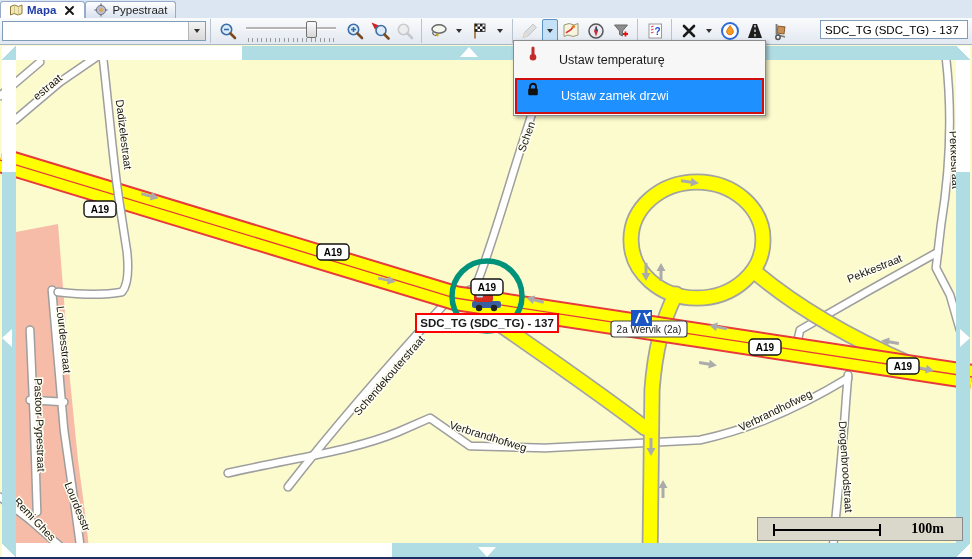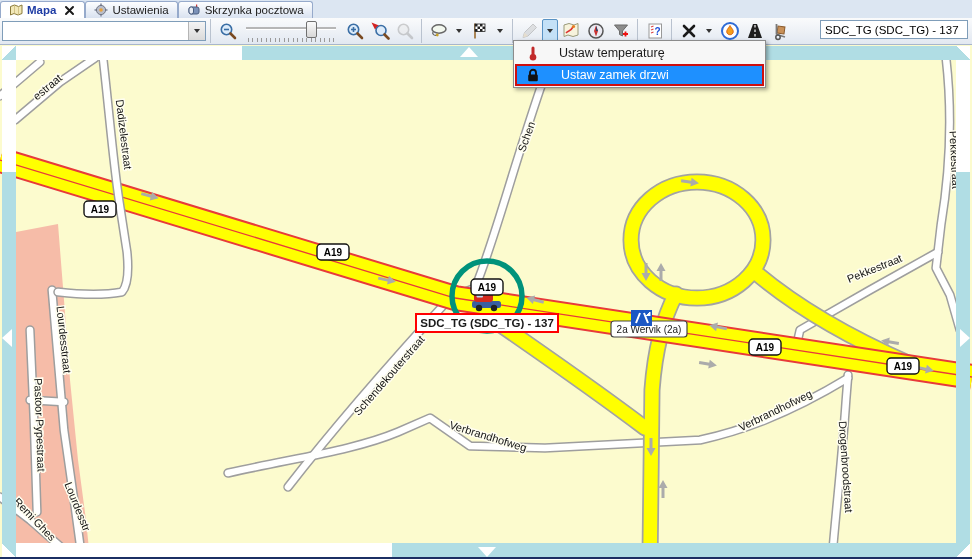--- a/index.html
+++ b/index.html
@@ -59,21 +59,21 @@
   .c-br{right:2px;bottom:2px;background:linear-gradient(315deg,#FFF 49%,#B0DDE4 50%);}
   
   .scalebar{position:absolute;left:757px;top:472px;width:206px;height:24px;background:#DAD7CB;border:1px solid #8A8A8A;
     z-index:6;display:flex;align-items:center;box-sizing:border-box;}
   .scaleline{position:absolute;left:16px;top:11px;width:106px;height:2px;background:#000;}
   .scaletick{position:absolute;top:6px;width:2px;height:12px;background:#000;}
   .scaletxt{position:absolute;right:18px;top:3px;font-family:"Liberation Serif",serif;font-size:14px;font-weight:bold;color:#000;}
   
   .menu{position:absolute;left:513px;top:40px;width:253px;background:#F7F7F7;border:1px solid #8C8C8C;
         box-shadow:2px 2px 4px rgba(0,0,0,.35);z-index:50;padding:1px;box-sizing:border-box;}
-  .mi{position:relative;height:22px;display:flex;align-items:center;font-size:12.5px;color:#1A1A1A;padding-left:44px;box-sizing:border-box;}
+  .mi{position:relative;height:36px;display:flex;align-items:center;font-size:12.5px;color:#1A1A1A;padding-left:44px;box-sizing:border-box;}
   .mi .micon{position:absolute;left:10px;top:3px;width:16px;height:16px;}
   .mi.selected{background:#1E90FF;color:#FFF;border:2px solid #CF0F0F;}
   .mi.selected .micon{left:8px;top:1px;}
 </style>
 </head>
 <body>
 
 <div class="app">
 
   <div class="tabbar">
@@ -89,29 +89,21 @@
     </div>
     <div class="tab">
       <svg class="tabicon" viewBox="0 0 14 14">
         <rect x="6" y="0.5" width="2" height="3" fill="#9AA0AF"></rect>
           <rect x="6" y="10.5" width="2" height="3" fill="#9AA0AF"></rect>
         <rect x="0.5" y="6" width="3" height="2" fill="#9AA0AF"></rect>
           <rect x="10.5" y="6" width="3" height="2" fill="#9AA0AF"></rect>
         <circle cx="7" cy="7" r="4.6" fill="#B9BDC9" stroke="#707685"></circle>
           <circle cx="7" cy="7" r="1.8" fill="#E8A33D"></circle>
       </svg>
-      <span>Ustawienia</span>
-    </div>
-    <div class="tab">
-      <svg class="tabicon" viewBox="0 0 14 14">
-        <rect x="9" y="1.5" width="1.2" height="3" fill="#C33"></rect>
-        <rect x="2" y="4" width="10" height="7" rx="2" fill="#7C92B8" stroke="#4A5E80"></rect>
-        <rect x="2" y="4" width="4.5" height="7" rx="2" fill="#E8ECF4" stroke="#4A5E80"></rect>
-      </svg>
-      <span>Skrzynka pocztowa</span>
+      <span>Pypestraat</span>
     </div>
   </div>
 
   <div class="toolbar">
     <div class="combo">
       <input type="text" value="" style="">
       <div class="arrowbtn">
           <div class="tri-down"></div>
         </div>
     </div>
@@ -402,20 +394,26 @@
       </div>
     <div class="pan-up" style="z-index:7;"></div>
     <div class="pan-down" style="z-index:7;"></div>
     <div class="pan-left" style="z-index:7;"></div>
     <div class="pan-right" style="z-index:7;"></div>
     <div class="corner c-tl"></div>
     <div class="corner c-tr"></div>
     <div class="corner c-bl"></div>
     <div class="corner c-br"></div>
 
+    <div class="scalebar">
+      <div class="scaleline"></div>
+      <div class="scaletick" style="left:15px;"></div>
+      <div class="scaletick" style="left:121px;"></div>
+      <div class="scaletxt">100m</div>
+    </div>
   </div>
 
   <div class="menu">
     <div class="mi">
       <svg class="micon" viewBox="0 0 16 16">
         <line x1="8" y1="3" x2="8" y2="10" stroke="#C22B2B" stroke-width="3" stroke-linecap="round"></line>
         <circle cx="8" cy="12.2" r="3.3" fill="#C22B2B"></circle>
       </svg>
       <span>Ustaw temperaturę</span>
     </div>

